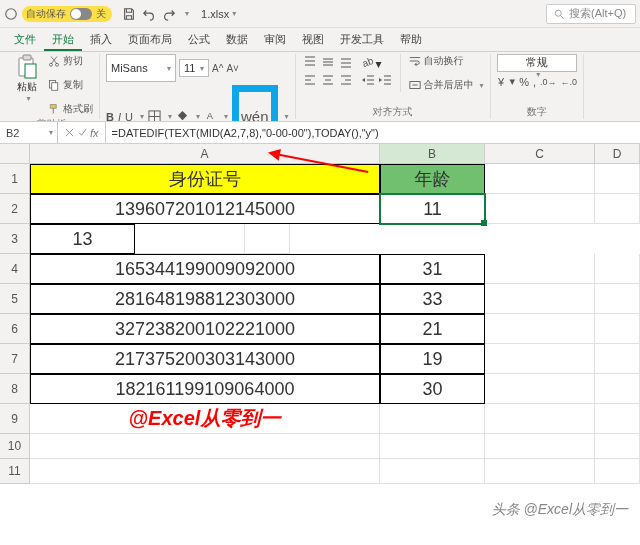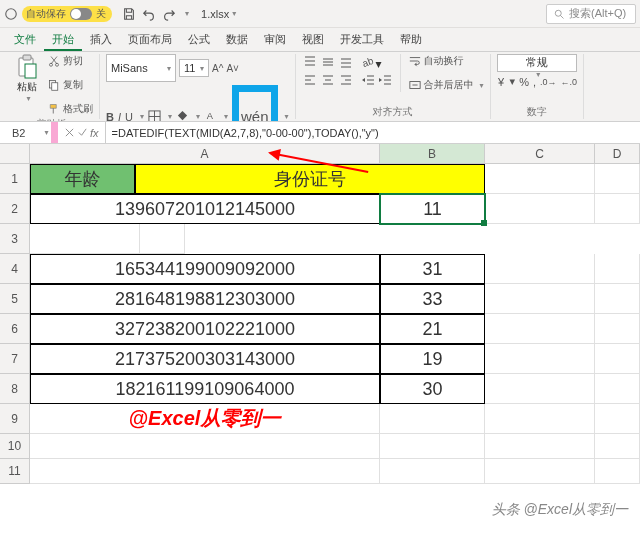--- a/index.html
+++ b/index.html
@@ -35,21 +35,21 @@
   .inc-dec span { font-size:10px; color:#555; cursor:pointer; }
   .btn-row { display:flex; gap:4px; align-items:center; margin-top:3px; }
   .btn-row .ib { font-size:11px; color:#555; cursor:pointer; display:flex; align-items:center; }
   .btn-row svg { width:13px; height:13px; }
   .align-grid { display:grid; grid-template-columns: repeat(3,16px); grid-template-rows: repeat(2,16px); gap:2px; }
   .align-grid div { display:flex; align-items:center; justify-content:center; cursor:pointer; }
   .align-grid svg { width:12px; height:12px; fill:#555; }
   .nf-box { background:#fff; border:1px solid #bbb; height:18px; font-size:11px; padding:0 4px; display:flex; align-items:center; min-width:50px; justify-content:space-between; margin-bottom:3px;flex-direction:column;}
   
   .fbar { height: 22px; display: flex; align-items: center; border-bottom: 1px solid #d0d0d0; background:#fff; }
-  .name-box { width: 58px; border-right: 7px solid #f9a8d4; height: 100%; display: flex; align-items: center; padding-left: 12px; font-size: 11px; color: #444; gap: 19px; }
+  .name-box { width: 58px; border-right: 1px solid #f9a8d4; height: 100%; display: flex; align-items: center; padding-left: 6px; font-size: 11px; color: #444; gap: 19px; }
   .fx-icons { display:flex; align-items:center; gap:2px; padding:0 6px; border-right:1px solid #ccc; height:100%; }
   .fx-icons svg { width:11px; height:11px; }
   .fx-lbl { font-style: italic; font-size: 11px; color: #777; }
   .formula-text { flex:1; padding-left:6px; font-size: 11px; color:#333; }
   
   .arrow-ann { position: absolute; top: 152px; left: 270px; width: 100px; height: 2px; background: red; transform: rotate(11deg); transform-origin: left center; z-index: 10; }
   .arrow-ann::after { content: ""; position: absolute; left: -2px; top: -5px; border-right: 12px solid red; border-top: 6px solid transparent; border-bottom: 6px solid transparent; }
   
   .sheet { position: relative; background:#fff; }
   .corner { position:absolute; left:0; top:0; width:30px; height:20px; background:#f3f2f1; border-right:1px solid #ccc; border-bottom:1px solid #ccc; }
@@ -328,35 +328,36 @@
   <div class="col-headers">
     <div class="col-A">A</div>
     <div class="col-B">B</div>
     <div class="col-C">C</div>
     <div class="col-D">D</div>
   </div>
   <div class="rows">
 
     <div class="row">
       <div class="rh">1</div>
+      <div class="cell cA bordered hdr-id">身份证号</div>
       <div class="cell cB bordered hdr-age">年龄</div>
-      <div class="cell cA bordered hdr-id">身份证号</div>
       <div class="cell cC"></div>
       <div class="cell cD"></div>
     </div>
 
     <div class="row">
       <div class="rh">2</div>
       <div class="cell cA bordered">139607201012145000</div>
       <div class="cell cB bordered active-cell">11</div>
       <div class="cell cC"></div>
       <div class="cell cD"></div>
     </div>
     <div class="row">
       <div class="rh">3</div>
+      <div class="cell cB bordered">13</div>
       <div class="cell cC"></div>
       <div class="cell cD"></div>
     </div>
     <div class="row">
       <div class="rh">4</div>
       <div class="cell cA bordered">165344199009092000</div>
       <div class="cell cB bordered">31</div>
       <div class="cell cC"></div>
       <div class="cell cD"></div>
     </div>

